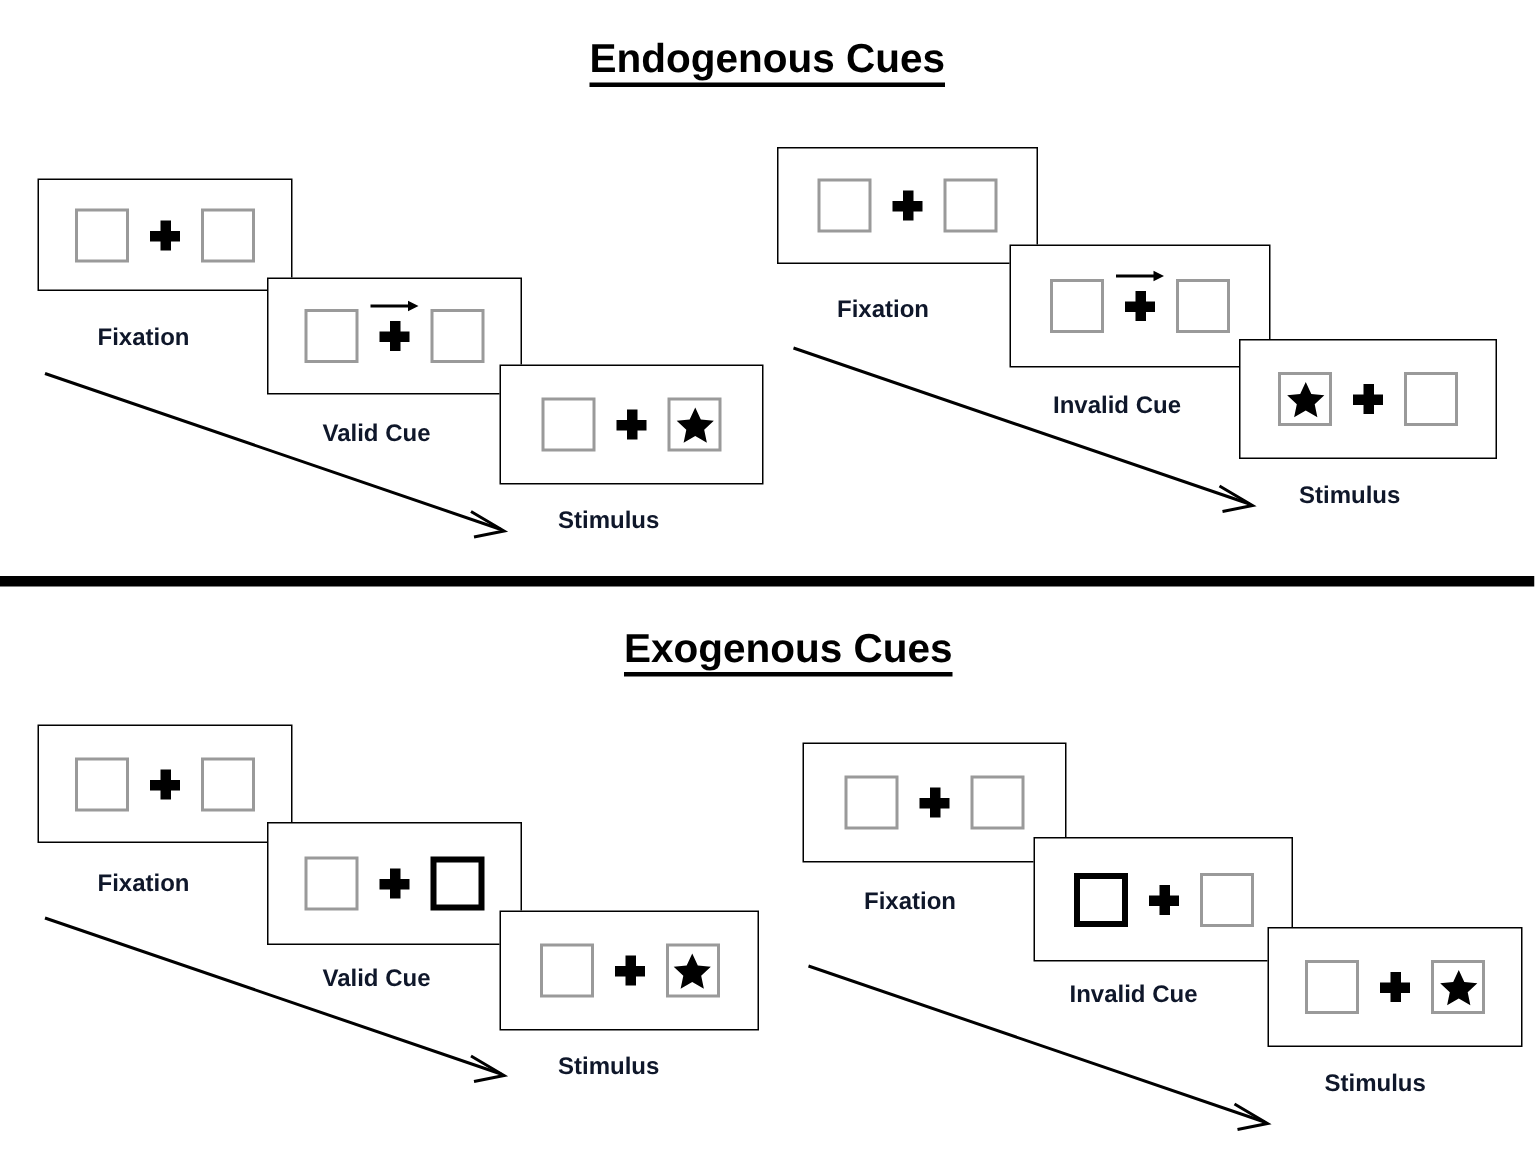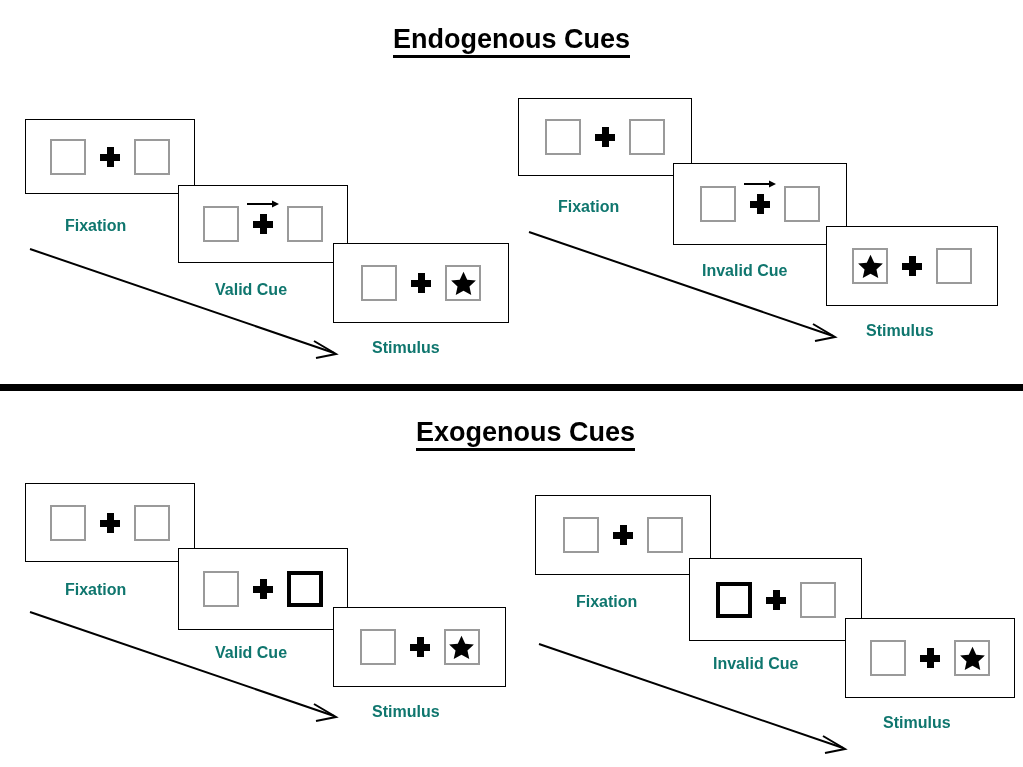--- a/index.html
+++ b/index.html
@@ -123,21 +123,21 @@
     width: 34px;
     height: 12px;
     pointer-events: none;
   }
 
   
   .caption {
     position: absolute;
     font-size: 16px;
     font-weight: bold;
-    color: #0f766e;
+    color: #0f172a;
     white-space: nowrap;
   }
 
   
   .flow-arrow {
     position: absolute;
     pointer-events: none;
   }
 </style>
 </head>

